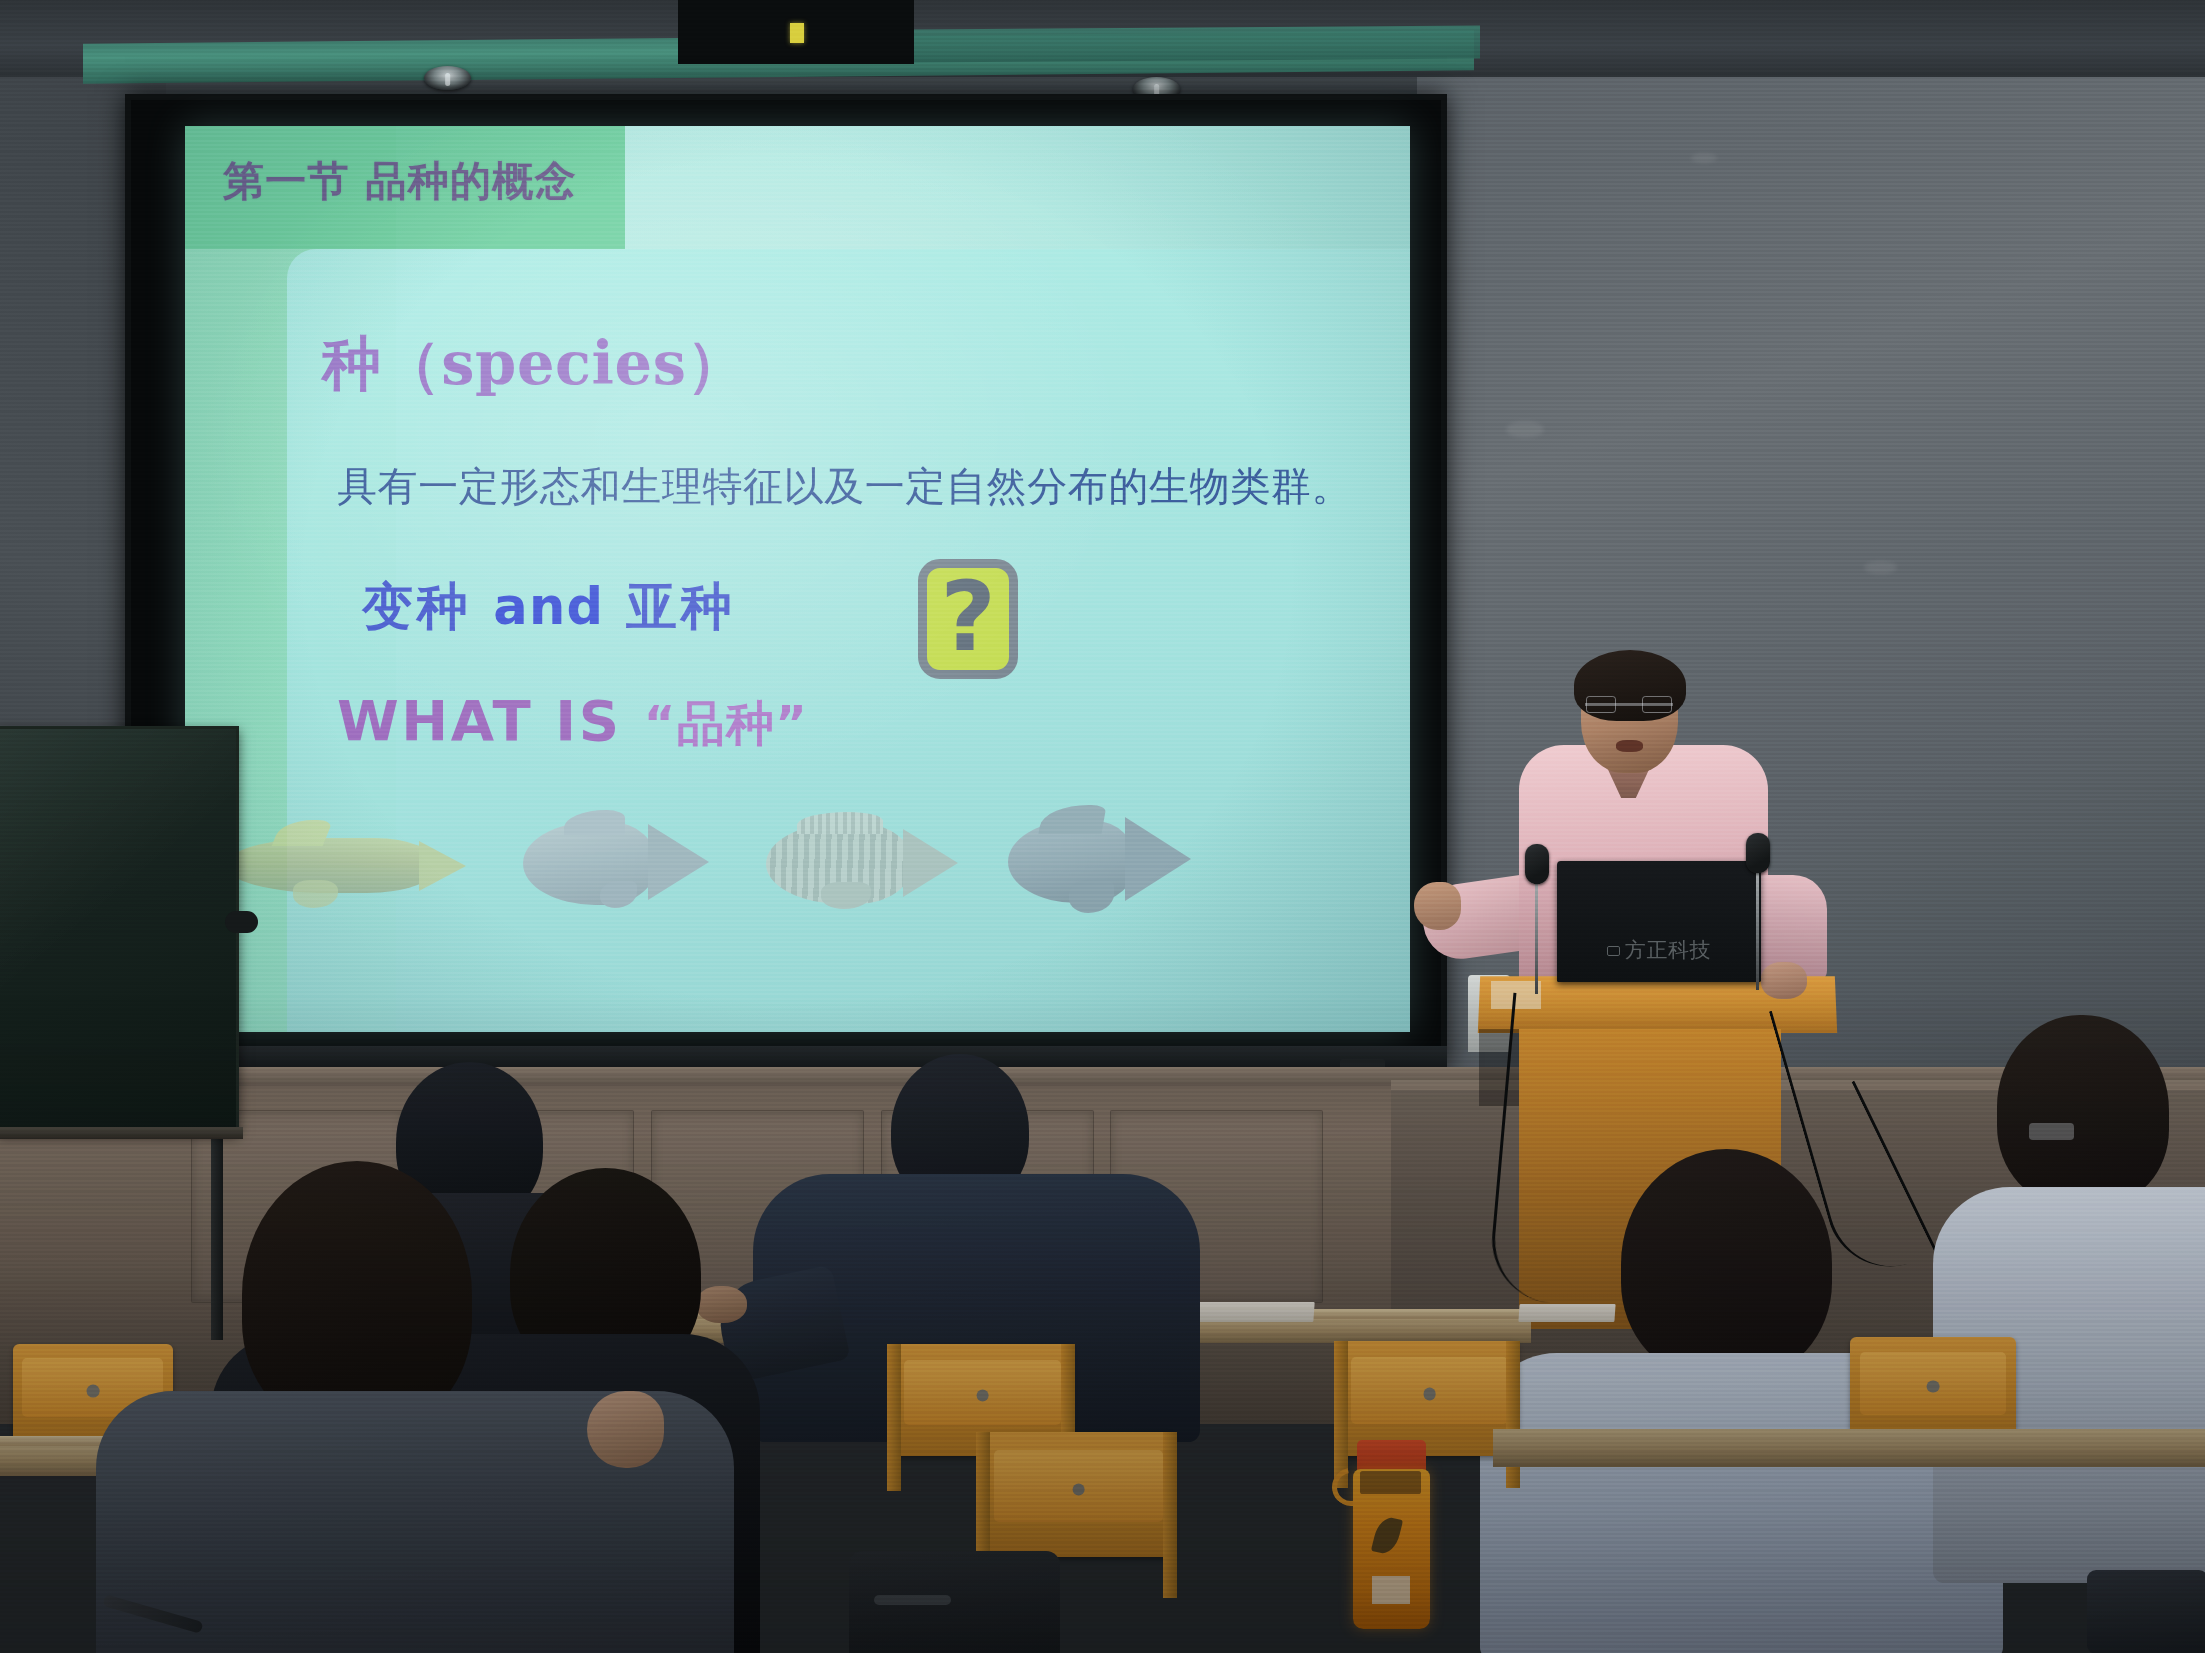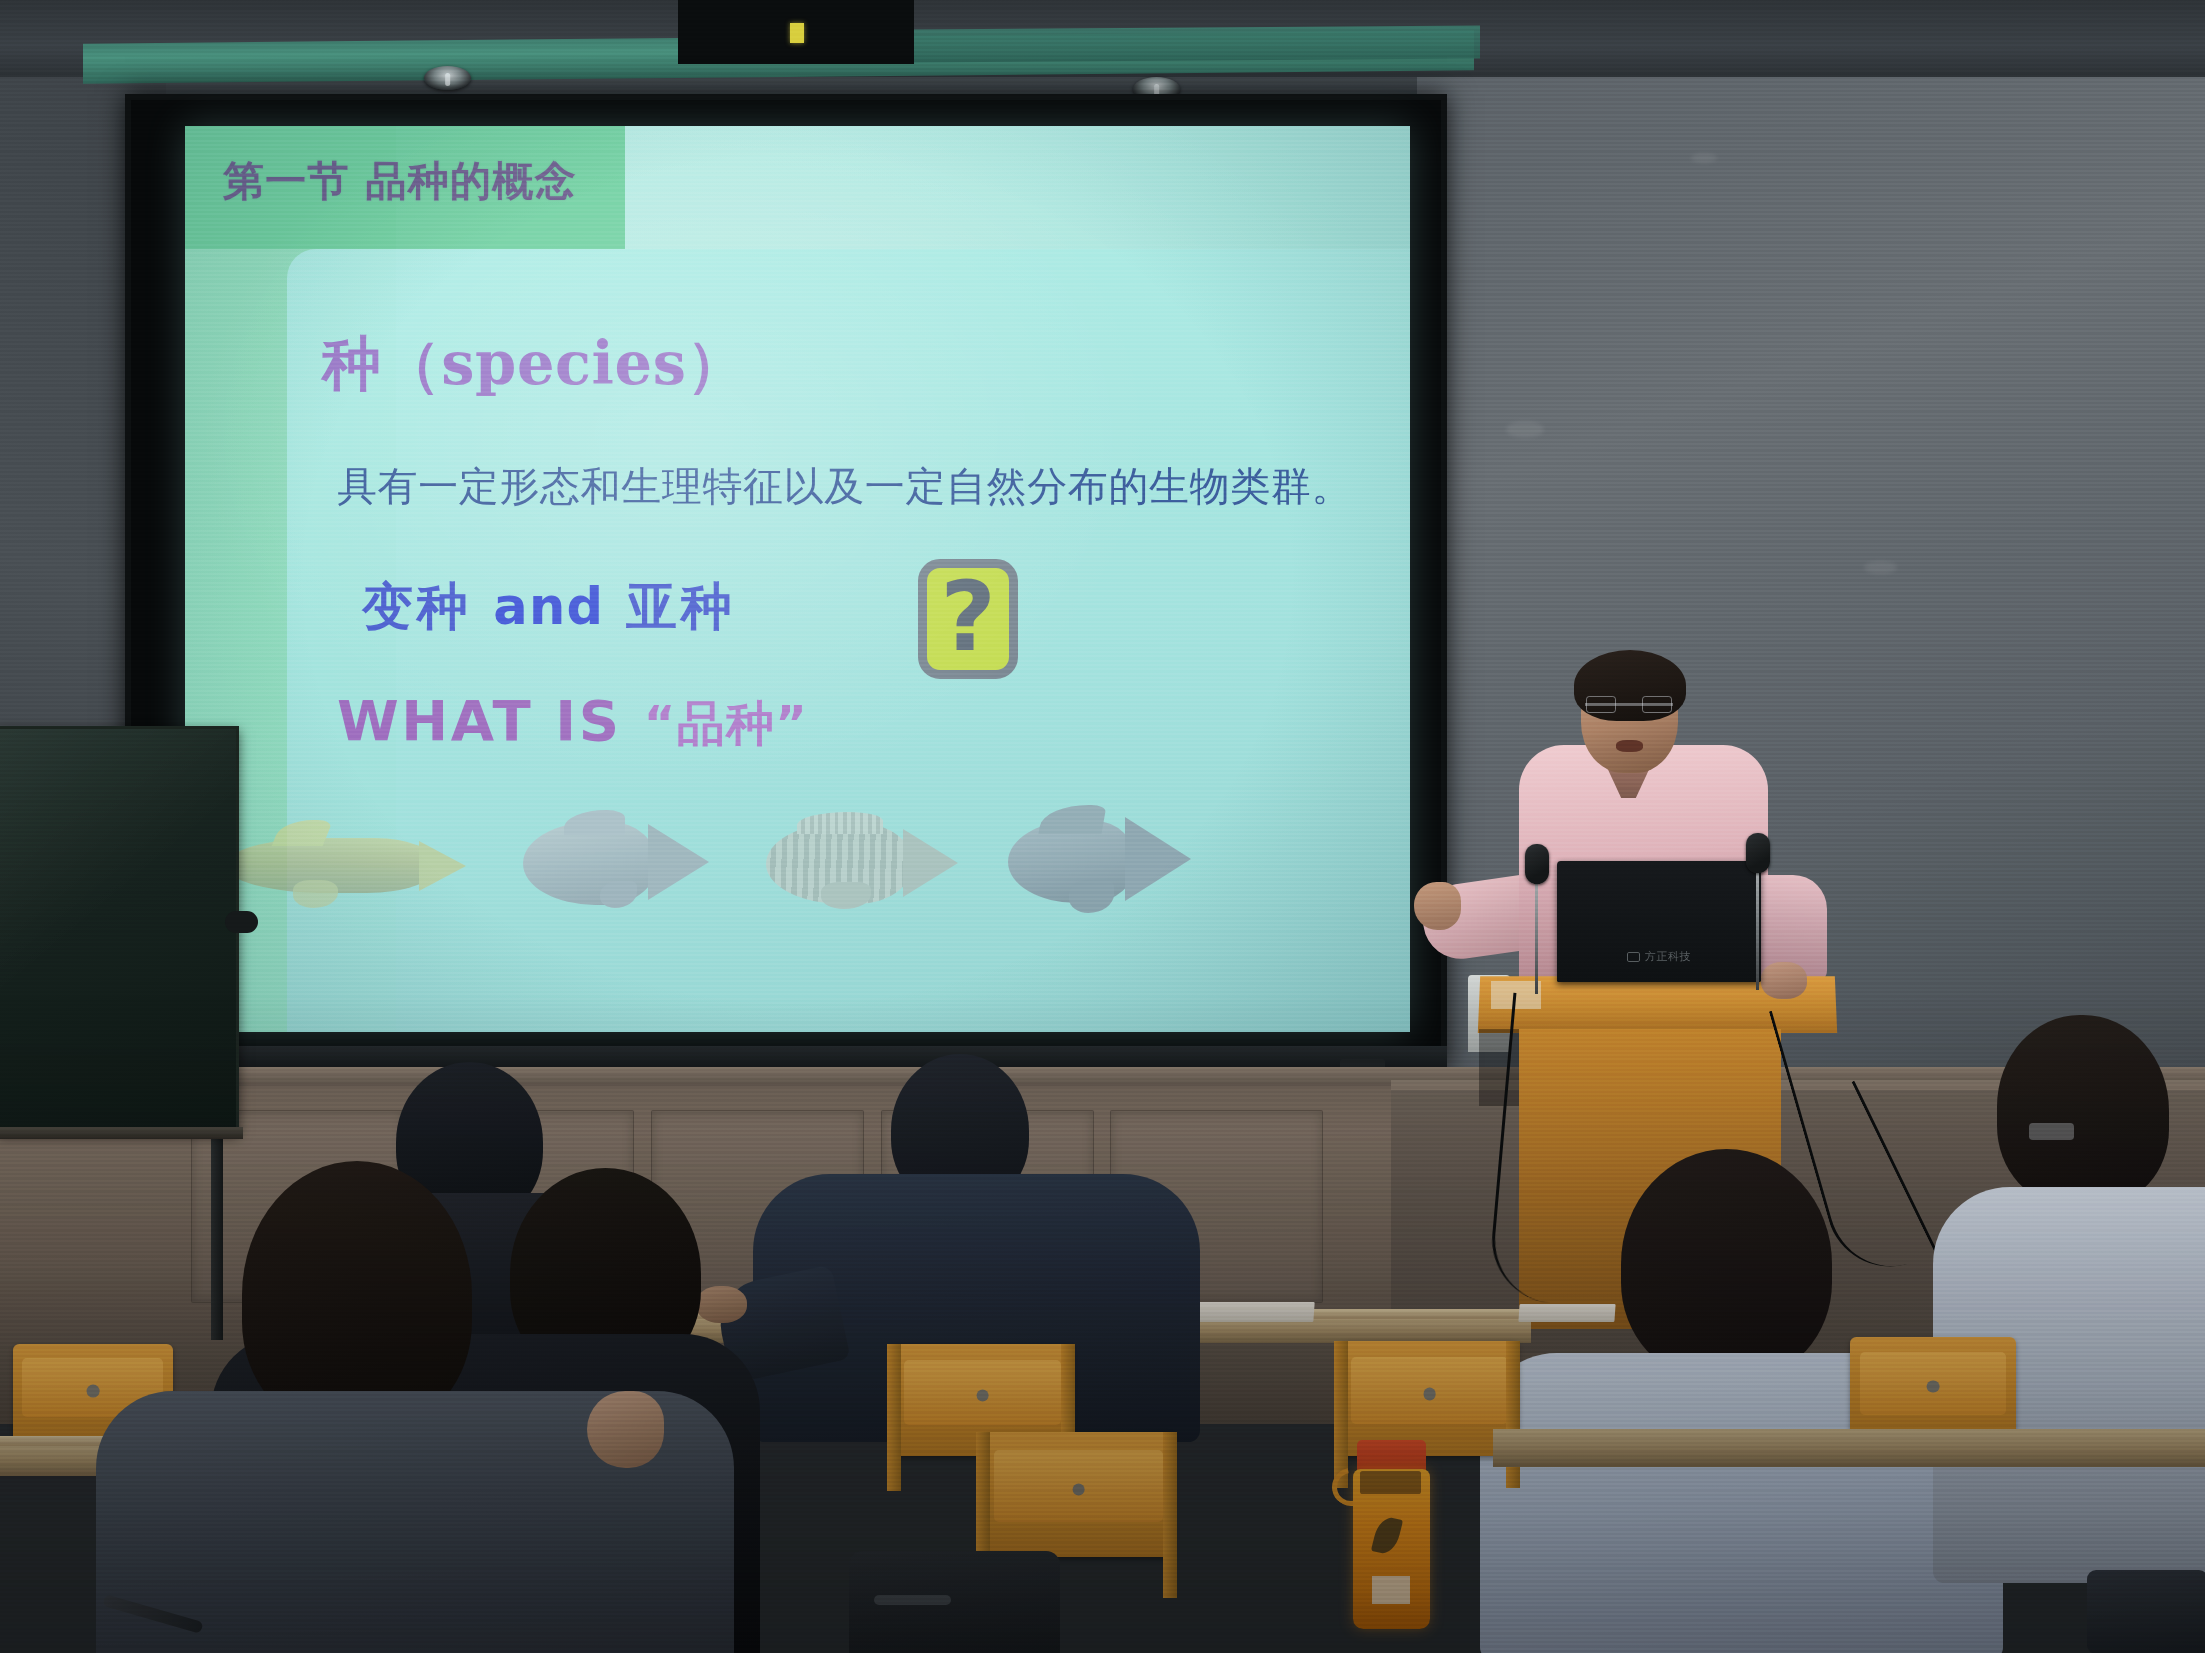--- a/index.html
+++ b/index.html
@@ -226,21 +226,21 @@
 
   .laptop-lid{
     position:absolute;left:1557px;top:861px;width:204px;height:121px;
     background:linear-gradient(180deg,#16191c 0%,#0e1113 100%);
     border-radius:3.8px 3.8px 1.3px 1.3px;
     box-shadow:0 2.6px 6.4px rgba(0,0,0,.6);
     display:flex;align-items:flex-end;justify-content:center;
   }
   .laptop-logo{
     font-family:"DejaVu Sans","Liberation Sans",sans-serif;
-    font-size:11px;color:#6e7578;letter-spacing:0.6px;
+    font-size:21px;color:#6e7578;letter-spacing:0.6px;
     margin-bottom:18px;opacity:.78;margin-top:29px;
   }
   .laptop-logo .mark{
     display:inline-block;width:11.5px;height:8.3px;border:1.6px solid #6e7578;
     border-radius:1.9px;margin-right:4.5px;vertical-align:middle;
   }
 
   .mic-stand{
     position:absolute;width:3.2px;
     background:linear-gradient(180deg,#b9bec0 0%,#6e7376 60%,#3a3e40 100%);

